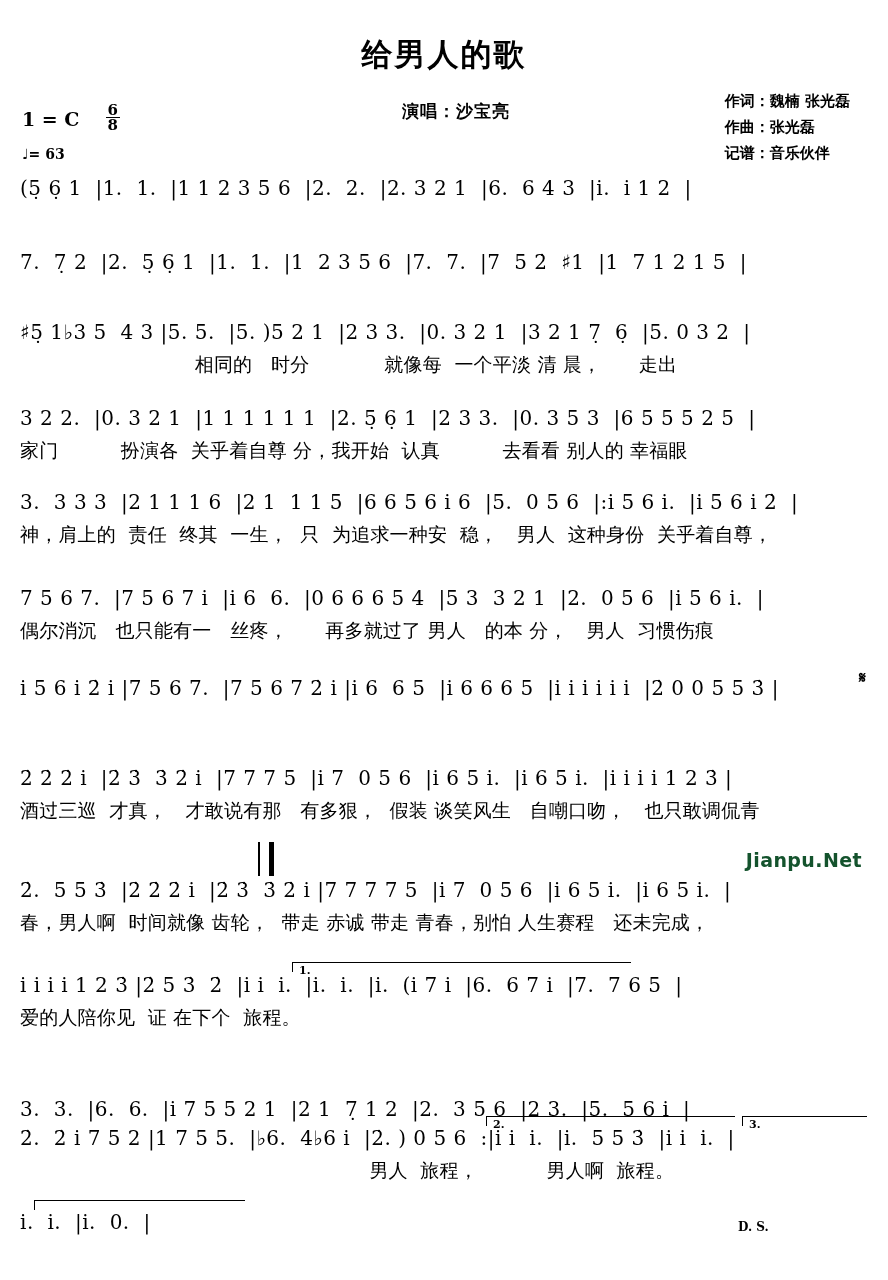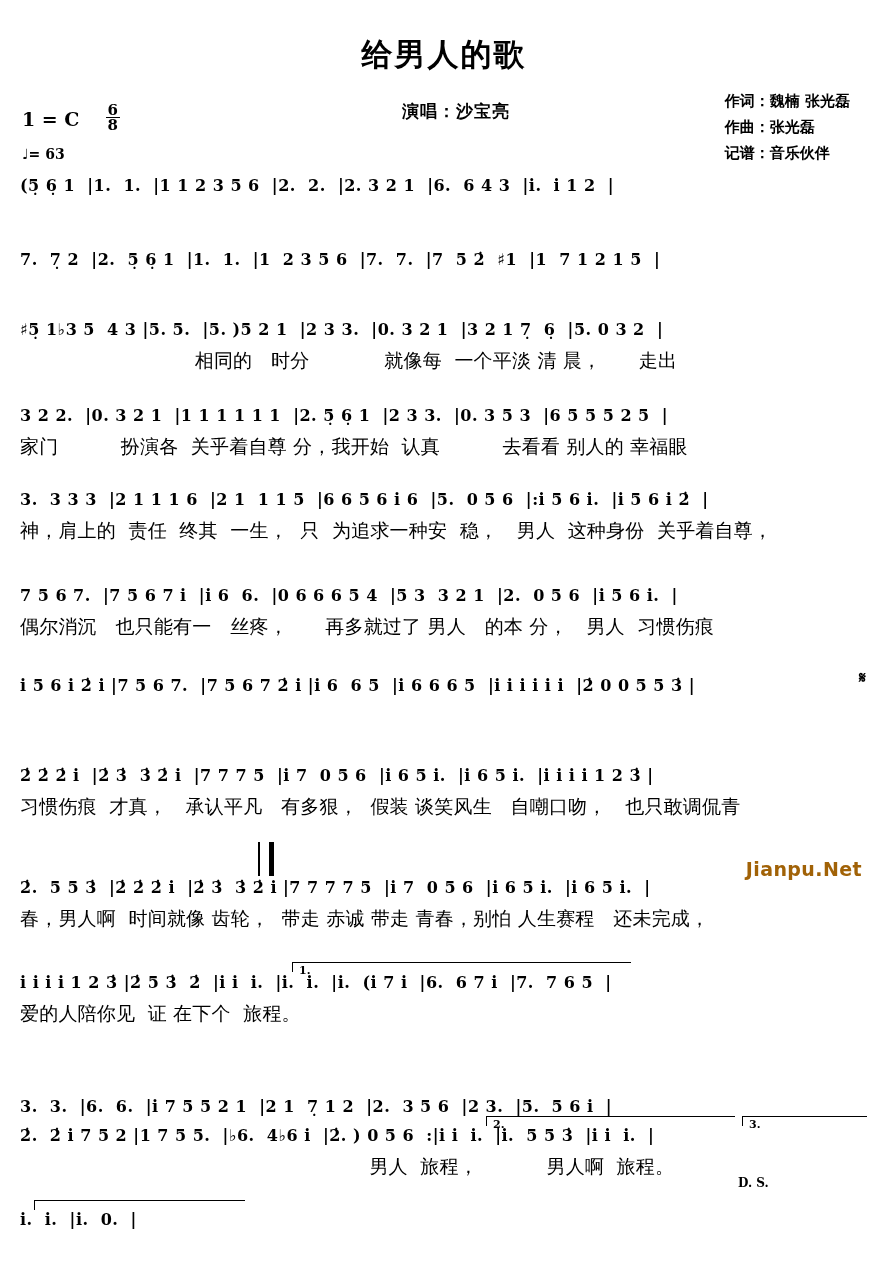--- a/index.html
+++ b/index.html
@@ -87,42 +87,42 @@
   }
 
   
   .row {
     position: absolute;
     left: 20px;
     width: 848px;
   }
   .notes {
     font-family: "DejaVu Serif", serif;
-    font-weight: bold;
-    font-size: 16px;
+    font-weight: normal;
+    font-size: 20px;
     letter-spacing: 0.5px;
     white-space: pre;
     line-height: 1;
   }
   .lyrics {
     font-family: "DejaVu Sans", sans-serif;
     font-size: 19px;
     white-space: pre;
     line-height: 1;
     margin-top: 13px;
     letter-spacing: 0.2px;
   }
   .watermark {
     position: absolute;
     right: 26px;
-    bottom: 24px;
+    bottom: 33px;
     font-family: "DejaVu Sans", sans-serif;
     font-weight: bold;
     font-size: 19px;
-    color: #a16207;
+    color: #14532d;
     letter-spacing: 0.4px;
   }
   .segno {
     position: absolute;
     font-family: "DejaVu Serif", serif;
     font-size: 16px;
     font-weight: bold;
   }
   .ds {
     position: absolute;
@@ -206,21 +206,21 @@
     <div class="notes">7 5 6 7.  |7 5 6 7 i  |i 6  6.  |0 6 6 6 5 4  |5 3  3 2 1  |2.  0 5 6  |i 5 6 i.  |</div>
     <div class="lyrics">偶尔消沉   也只能有一   丝疼，      再多就过了 男人   的本 分，   男人  习惯伤痕</div>
   </div>
 
   <div class="row" style="top:678px;">
     <div class="notes">i 5 6 i 2̇ i |7 5 6 7.  |7 5 6 7 2̇ i |i 6  6 5  |i 6 6 6 5  |i i i i i i  |2̇ 0 0 5 5 3̇ |</div>
   </div>
 
   <div class="row" style="top:768px;">
     <div class="notes">2̇ 2̇ 2̇ i  |2̇ 3̇  3̇ 2̇ i  |7 7 7 5  |i 7  0 5 6  |i 6 5 i.  |i 6 5 i.  |i i i i 1 2 3̇ |</div>
-    <div class="lyrics">习惯伤痕  才真，   承认平凡   有多狠，  假装 谈笑风生   自嘲口吻，   也只敢调侃青</div>
+    <div class="lyrics">酒过三巡  才真，   才敢说有那   有多狠，  假装 谈笑风生   自嘲口吻，   也只敢调侃青</div>
   </div>
 
   <div class="row" style="top:880px;">
     <div class="notes">2̇.  5 5 3̇  |2̇ 2̇ 2̇ i  |2̇ 3̇  3̇ 2̇ i |7 7 7 7 5  |i 7  0 5 6  |i 6 5 i.  |i 6 5 i.  |</div>
     <div class="lyrics">春，男人啊  时间就像 齿轮，  带走 赤诚 带走 青春，别怕 人生赛程   还未完成，</div>
   </div>
 
   <div class="row" style="top:975px;">
     <div class="notes">i i i i 1 2 3̇ |2̇ 5 3̇  2̇  |i i  i.  |i.  i.  |i.  (i 7 i  |6.  6 7 i  |7.  7 6 5  |</div>
     <div class="lyrics">爱的人陪你见  证 在下个  旅程。</div>
@@ -235,21 +235,21 @@
     <div class="notes">2̇.  2̇ i 7 5 2 |1 7 5 5.  |♭6.  4♭6 i  |2̇. ) 0 5 6  :|i i  i.  |i.  5 5 3̇  |i i  i.  |</div>
     <div class="lyrics">                                                        男人  旅程，           男人啊  旅程。</div>
   </div>
 
   <div class="row" style="top:1212px;">
     <div class="notes">i.  i.  |i.  0.  |</div>
     <div class="lyrics"></div>
   </div>
 
   <div class="segno" style="top:668px; right:22px;">𝄋</div>
-  <div class="ds" style="top:1176px; left:738px;">D. S.</div>
+  <div class="ds" style="top:1220px; left:738px;">D. S.</div>
 
   <div class="brk" style="top:962px; left:292px; width:338px;"></div>
   <div class="ending" style="top:964px; left:299px;">1.</div>
 
   <div class="brk" style="top:1116px; left:486px; width:248px;"></div>
   <div class="ending" style="top:1118px; left:493px;">2.</div>
 
   <div class="brk" style="top:1116px; left:742px; width:124px;"></div>
   <div class="ending" style="top:1118px; left:749px;">3.</div>
 

